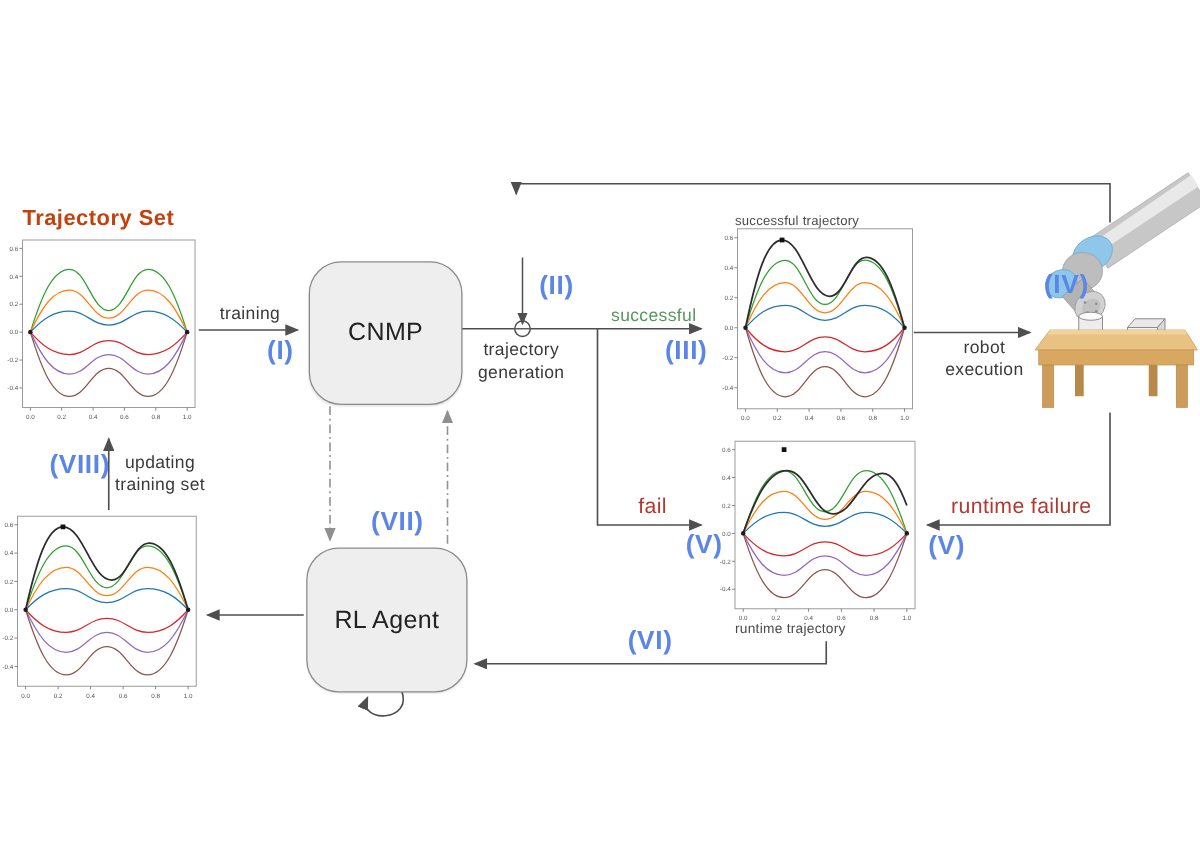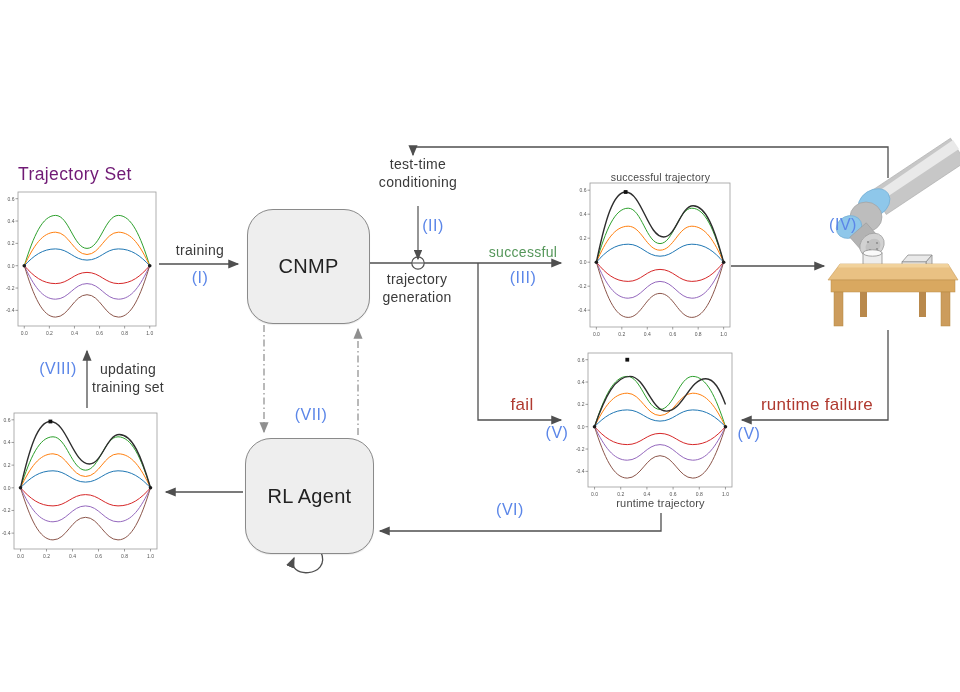--- a/index.html
+++ b/index.html
@@ -5,27 +5,27 @@
   :root{
     --step-blue:#5b86e8; --success-green:#55975a; --fail-red:#b03a30;
     --arrow-gray:#4f4f4f; --dash-gray:#949494; --box-fill:#eeeeee; --box-border:#8a8a8a;
     --ink:#3a3a3a;
   }
   html,body{margin:0;padding:0;background:#fff;}
   #canvas{position:relative;width:960px;height:692px;background:#fff;overflow:hidden;
           font-family:"Liberation Sans","DejaVu Sans",sans-serif;color:var(--ink);}
   .lbl{position:absolute;text-align:center;font-size:14px;line-height:1.32;letter-spacing:.3px;
        font-weight:500;color:var(--ink);z-index:3;}
-  .step{position:absolute;text-align:center;font-size:16px;font-weight:400;letter-spacing:.5px;
+  .step{position:absolute;text-align:right;font-size:21px;font-weight:700;letter-spacing:.5px;
         color:var(--step-blue);z-index:3;}
   .green{color:var(--success-green);}
   .red{color:var(--fail-red);font-size:17px;}
-  .plot-title{position:absolute;text-align:center;font-size:10.5px;color:#4a4a4a;
+  .plot-title{position:absolute;font-size:10.5px;color:#4a4a4a;
               letter-spacing:.2px;z-index:3;}
-  .heading{position:absolute;font-size:17.5px;font-weight:400;letter-spacing:.4px;color:#701a75;z-index:3;}
+  .heading{position:absolute;font-size:17.5px;font-weight:700;letter-spacing:.4px;color:#c2410c;z-index:3;}
   .node{position:absolute;background:var(--box-fill);border:1.6px solid var(--box-border);
         border-radius:26px;display:flex;align-items:center;justify-content:center;
         font-size:20px;font-weight:500;color:#222;letter-spacing:.3px;z-index:2;
         box-shadow:0 1px 1px rgba(0,0,0,.08);}
   svg{position:absolute;overflow:visible;}
   #arrows{left:0;top:0;z-index:1;}
   .plot{z-index:2;}
 </style>
 </head>
 <body>
@@ -249,27 +249,27 @@
     <rect x="106" y="46" width="7" height="25" fill="#b9894c"></rect>
     <rect x="21" y="46" width="9" height="34" fill="#cc9c5c" stroke="#b5873f" stroke-width="0.5"></rect>
     <rect x="128" y="46" width="9" height="34" fill="#cc9c5c" stroke="#b5873f" stroke-width="0.5"></rect>
   </svg>
 
   <div class="heading" style="left:18px;top:164px">Trajectory Set</div>
 
   <div class="lbl" style="left:165px;top:241px;width:70px">training</div>
   <div class="step" style="left:165px;top:269px;width:70px">(I)</div>
 
-  <div class="lbl" style="left:368px;top:155px;width:100px">test-time conditioning</div>
   <div class="step" style="left:407px;top:217px;width:52px">(II)</div>
   <div class="lbl" style="left:366px;top:270px;width:102px">trajectory generation</div>
 
   <div class="lbl green" style="left:480px;top:243px;width:86px">successful</div>
   <div class="step" style="left:480px;top:269px;width:86px">(III)</div>
 
+  <div class="lbl" style="left:740px;top:268px;width:95px">robot execution</div>
   <div class="step" style="left:815px;top:216px;width:56px">(IV)</div>
 
   <div class="lbl red" style="left:492px;top:394px;width:60px">fail</div>
   <div class="step" style="left:536px;top:424px;width:42px">(V)</div>
 
   <div class="lbl red" style="left:752px;top:394px;width:130px">runtime failure</div>
   <div class="step" style="left:726px;top:425px;width:46px">(V)</div>
 
   <div class="step" style="left:482px;top:501px;width:56px">(VI)</div>
 

